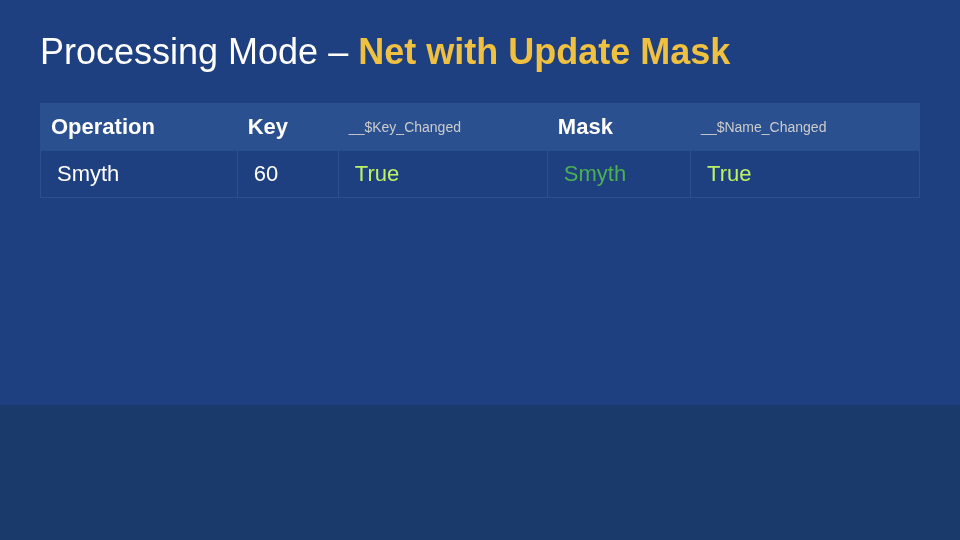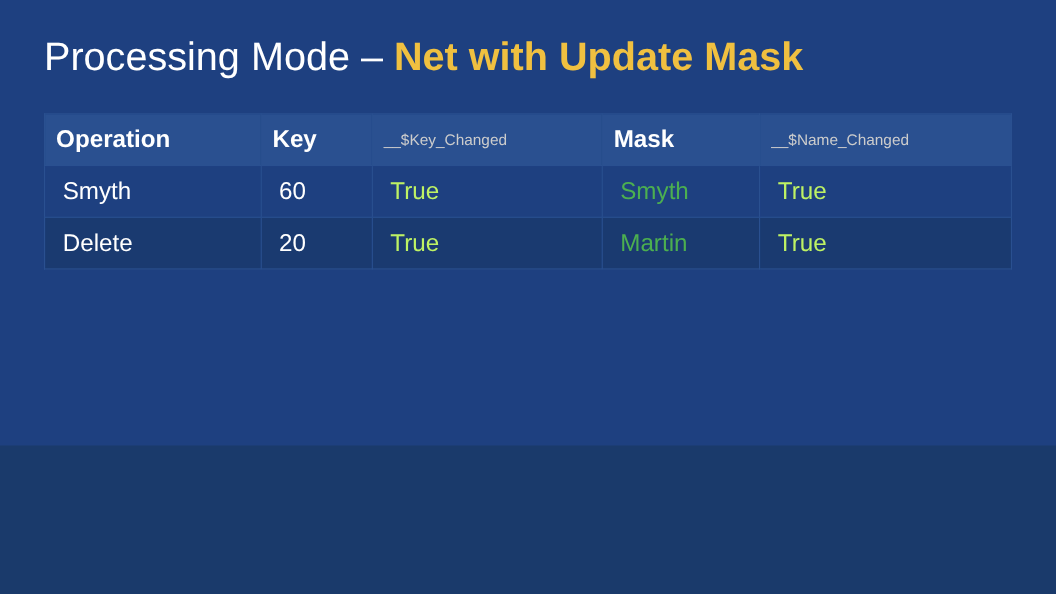--- a/index.html
+++ b/index.html
@@ -107,22 +107,15 @@
       </tr>
     </thead>
     <tbody id="table-body">
     <tr>
           <td>Smyth</td>
           <td>60</td>
           <td class="true-val">True</td>
           <td class="name-val">Smyth</td>
           <td class="true-val">True</td>
         </tr>
-        <tr>
-          <td>Delete</td>
-          <td>20</td>
-          <td class="true-val">True</td>
-          <td class="name-val">Martin</td>
-          <td class="true-val">True</td>
-        </tr>
       </tbody>
   </table>
 </div>
 
 </body></html>

